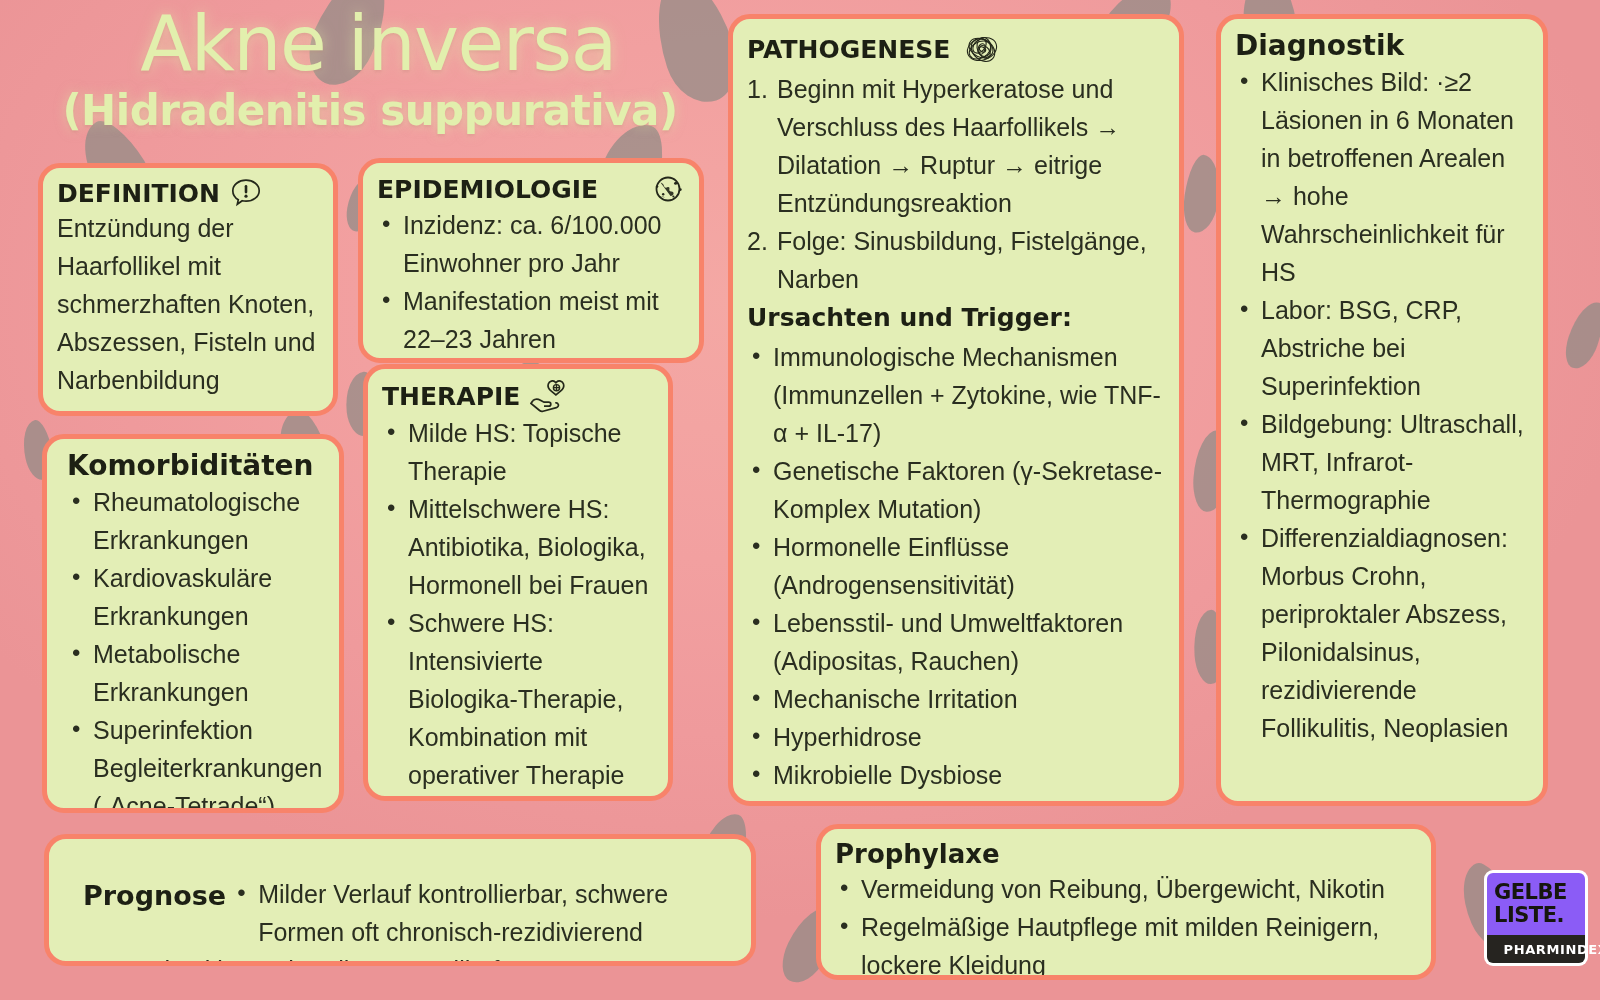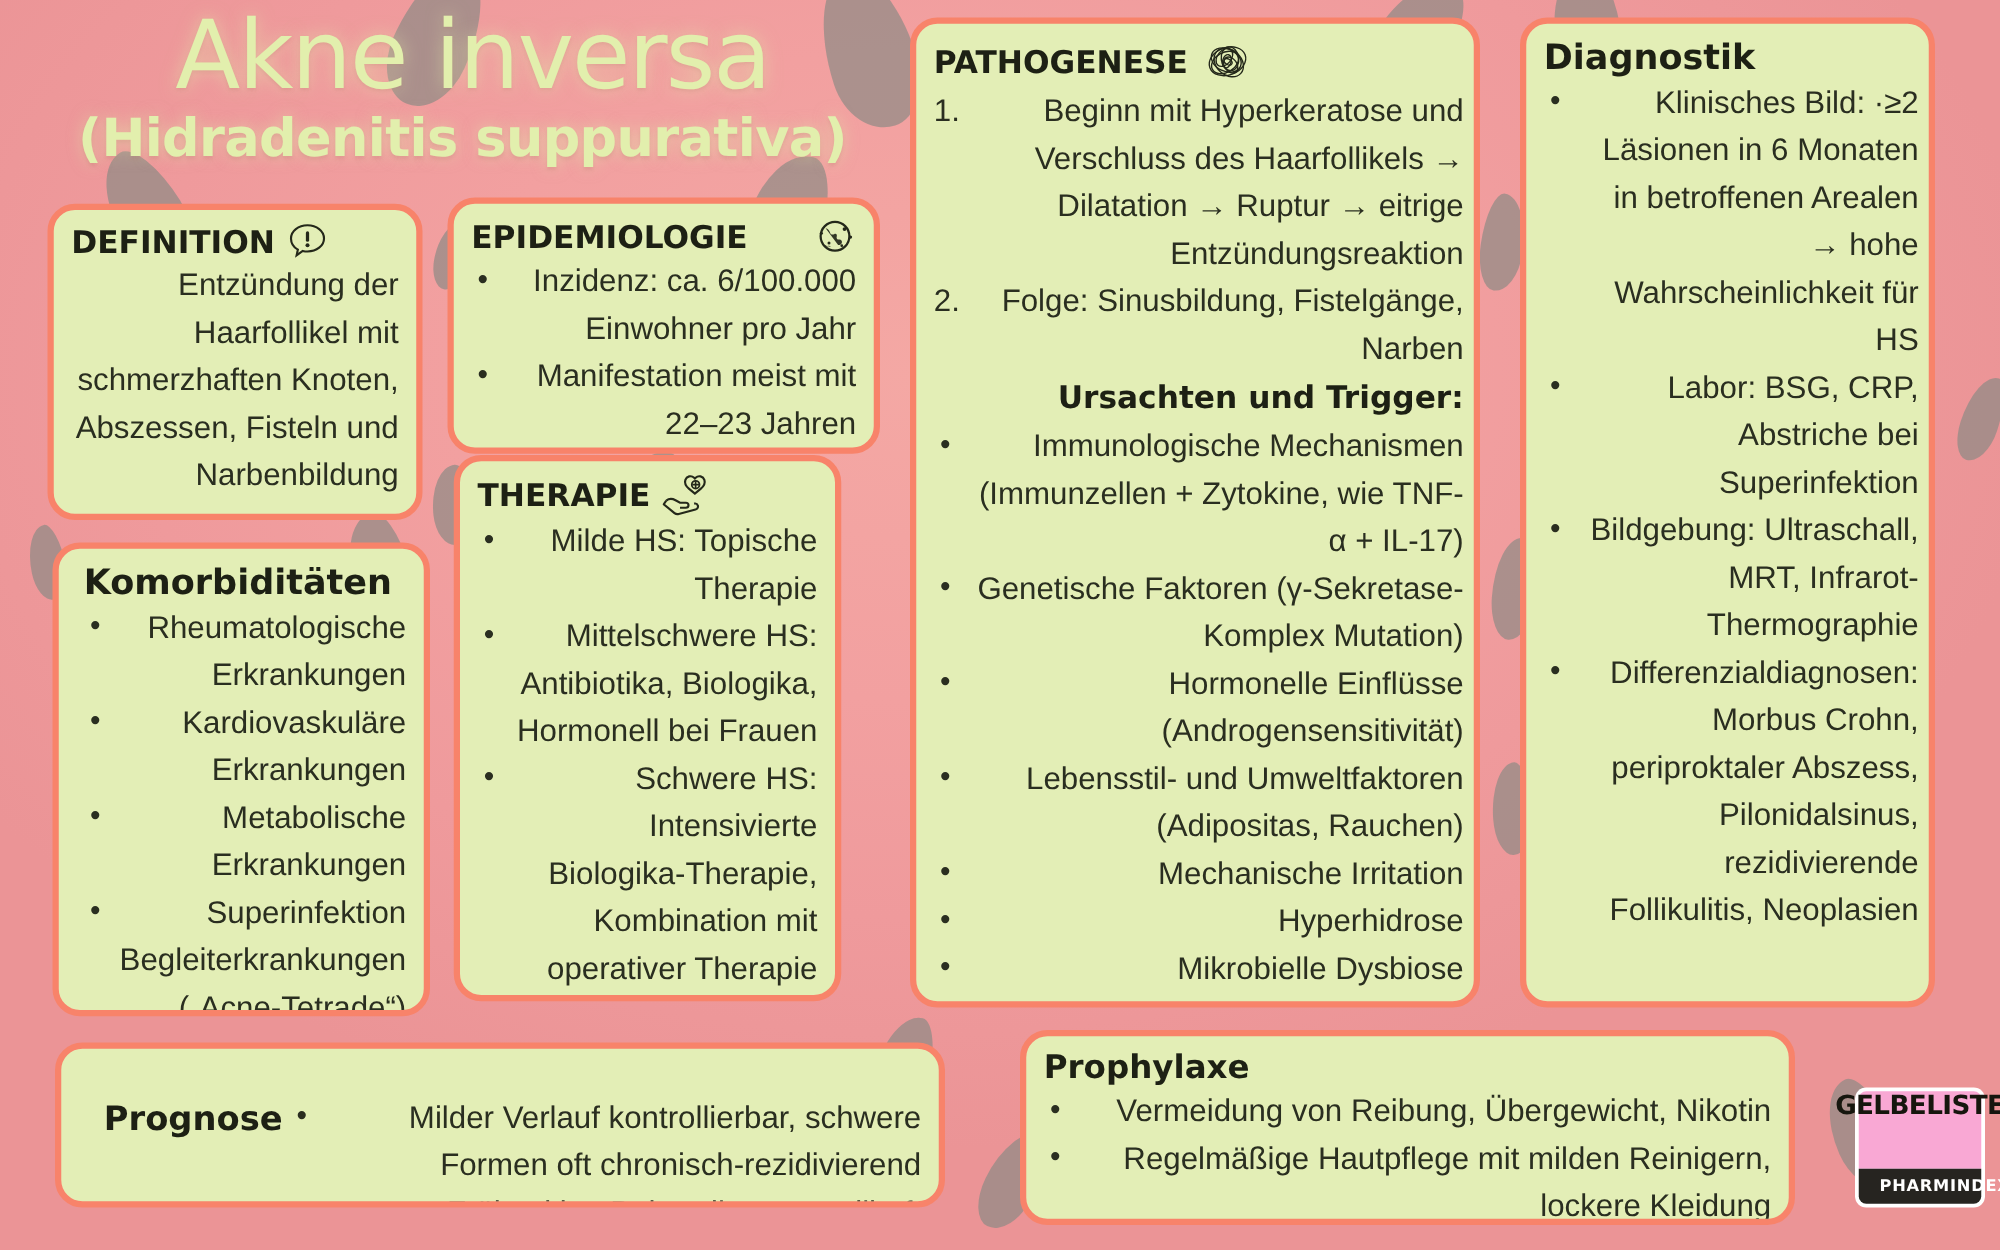--- a/index.html
+++ b/index.html
@@ -77,21 +77,21 @@
 
   
   .card {
     position: absolute;
     background: #e3eeb6;
     border: 5px solid #f8836a;
     border-radius: 22px;
     z-index: 4;
     overflow: hidden;
   }
-  .card-inner { padding: 10px 14px 10px 14px; text-align: right; }
+  .card-inner { padding: 10px 14px 10px 14px; }
 
   .card-head {
     display: flex;
     align-items: center;
     gap: 10px;
     margin-bottom: 1px;
   }
   .head-caps {
     font-family: "DejaVu Sans", sans-serif;
     font-weight: 700;
@@ -190,25 +190,25 @@
     left: 1484px;
     top: 870px;
     width: 104px;
     height: 96px;
     background: #ffffff;
     border-radius: 9px;
     padding: 3px;
     z-index: 9;
   }
   .logo-yellow {
-    background: #f9a8d4;
+    background: #8b5cf6;
     border-radius: 6px 6px 0 0;
     height: 62px;
     display: flex;
-    flex-direction: row;
+    flex-direction: column;
     justify-content: center;
     padding-left: 7px;
   }
   .logo-l1, .logo-l2 {
     font-family: "DejaVu Sans", sans-serif;
     font-weight: 700;
     font-size: 21px;
     line-height: 23px;
     letter-spacing: -0.5px;
     color: #16160e;

